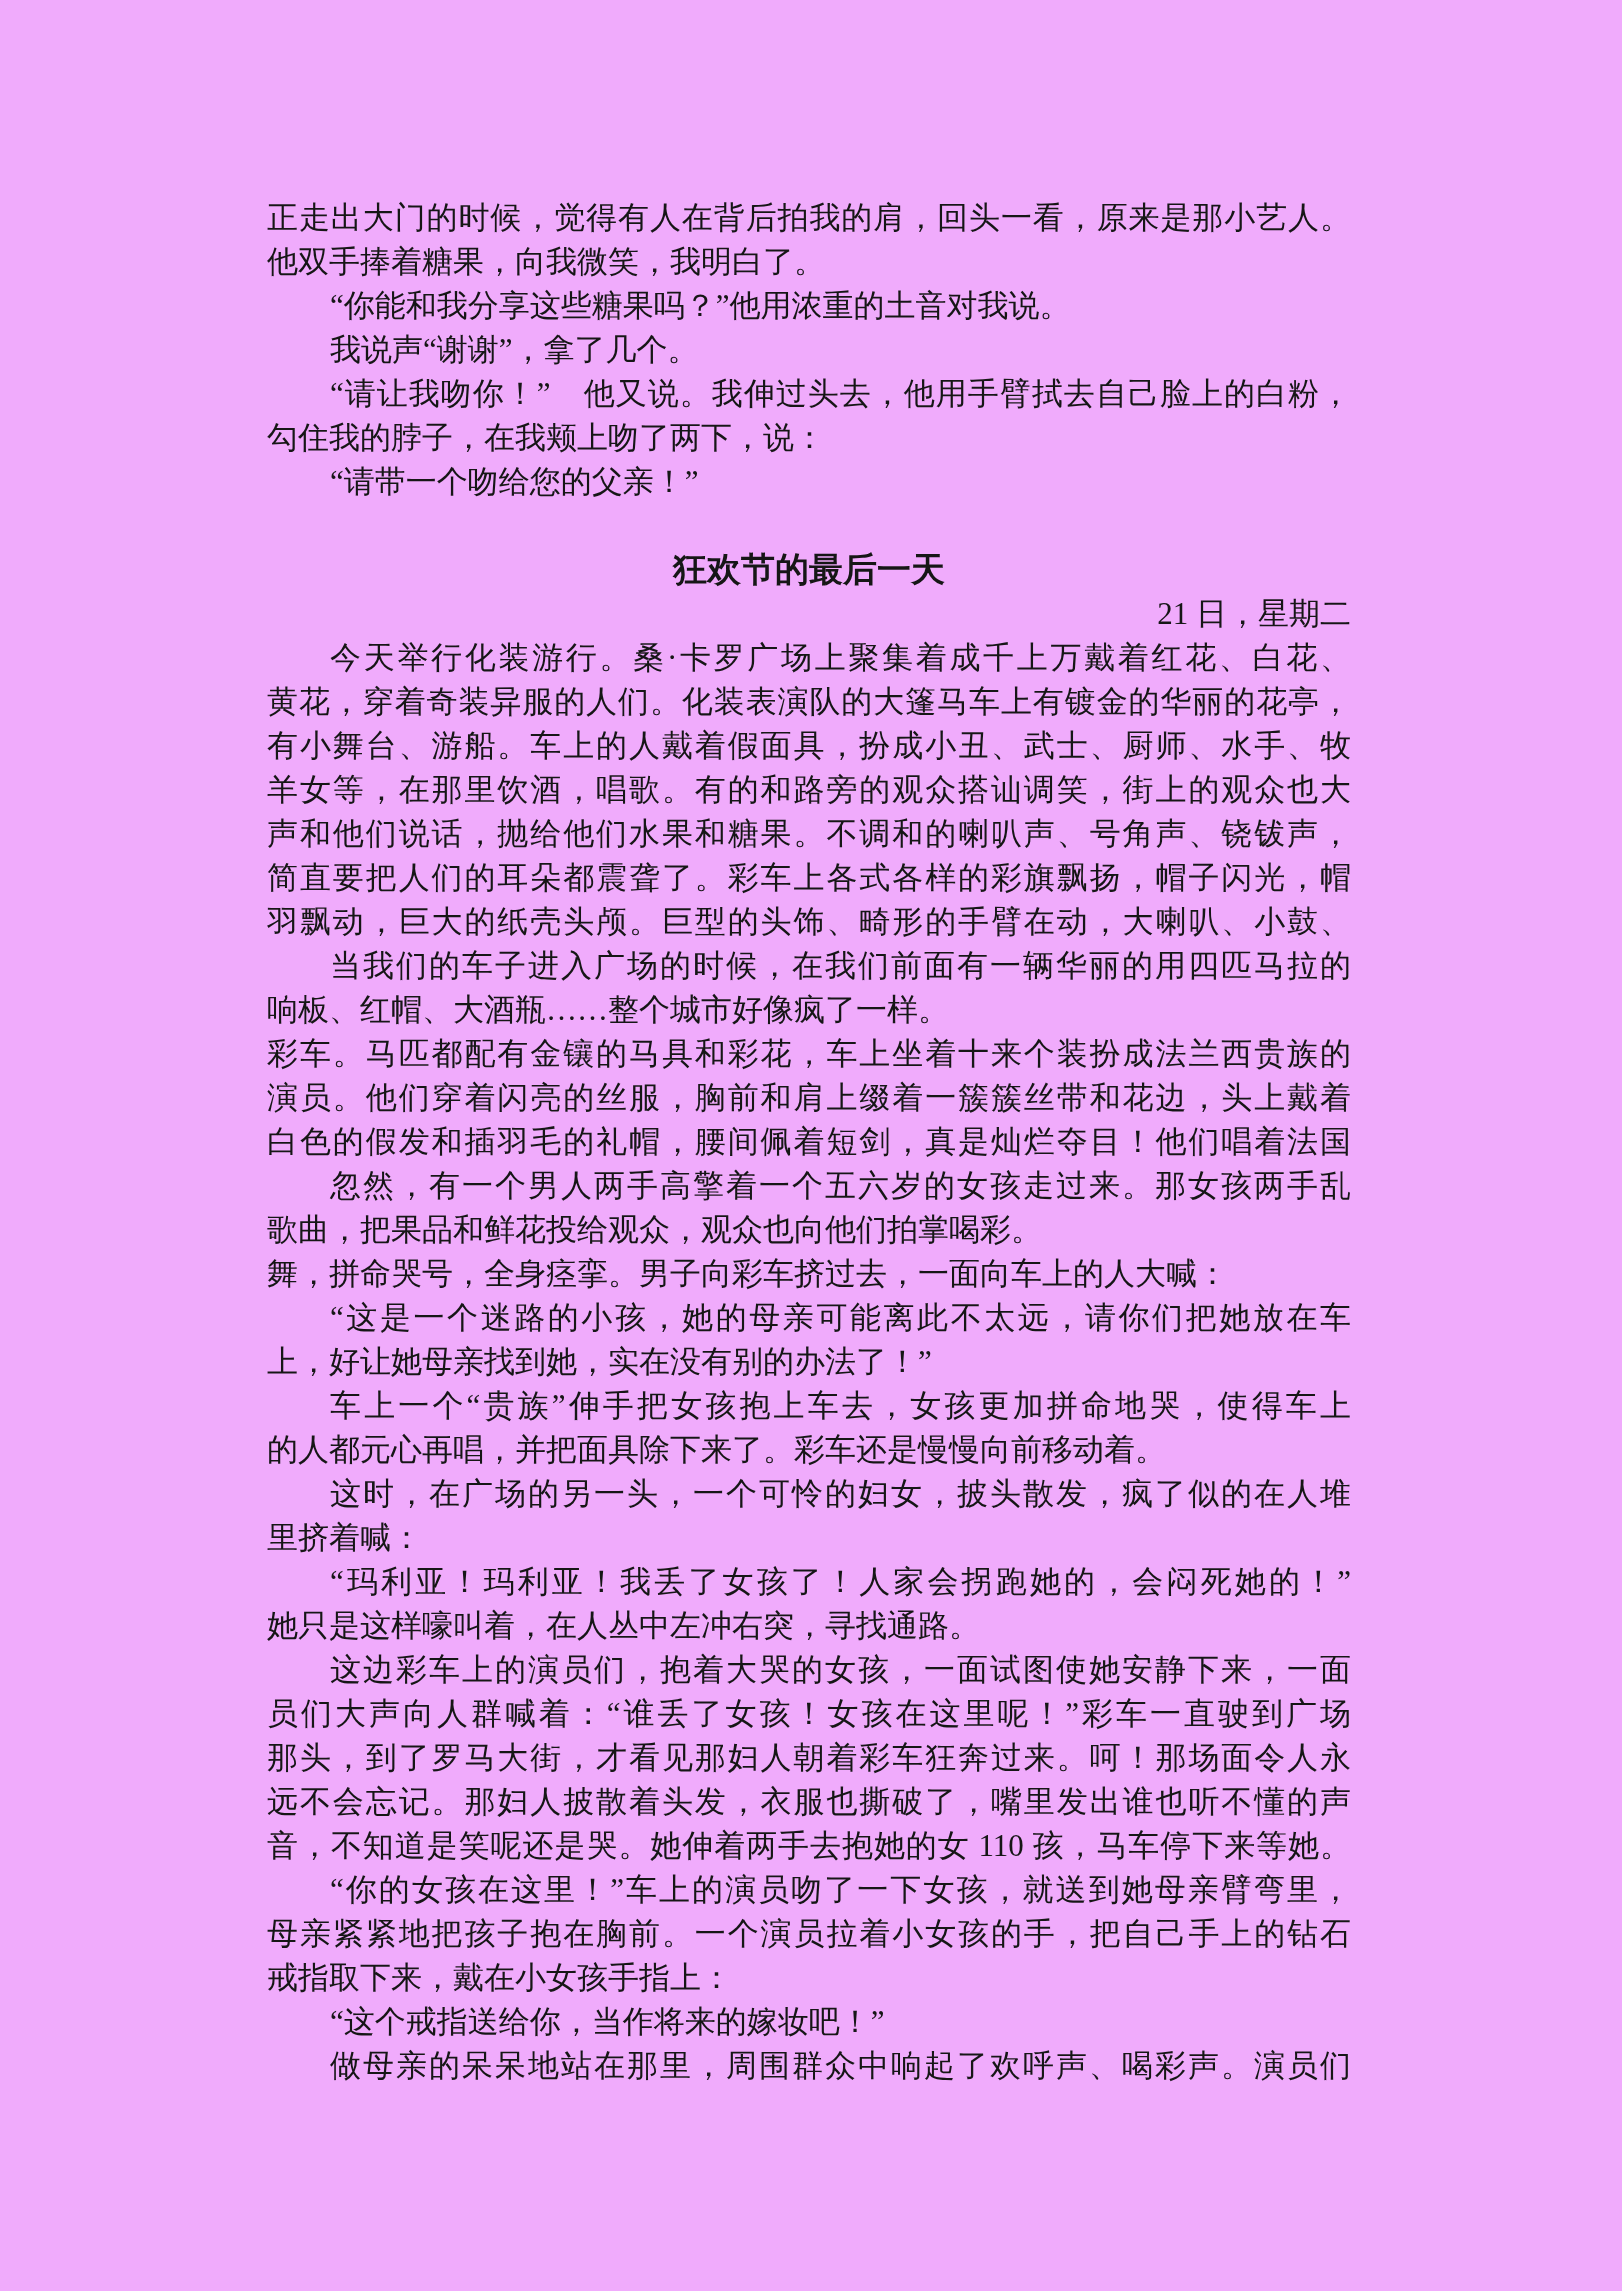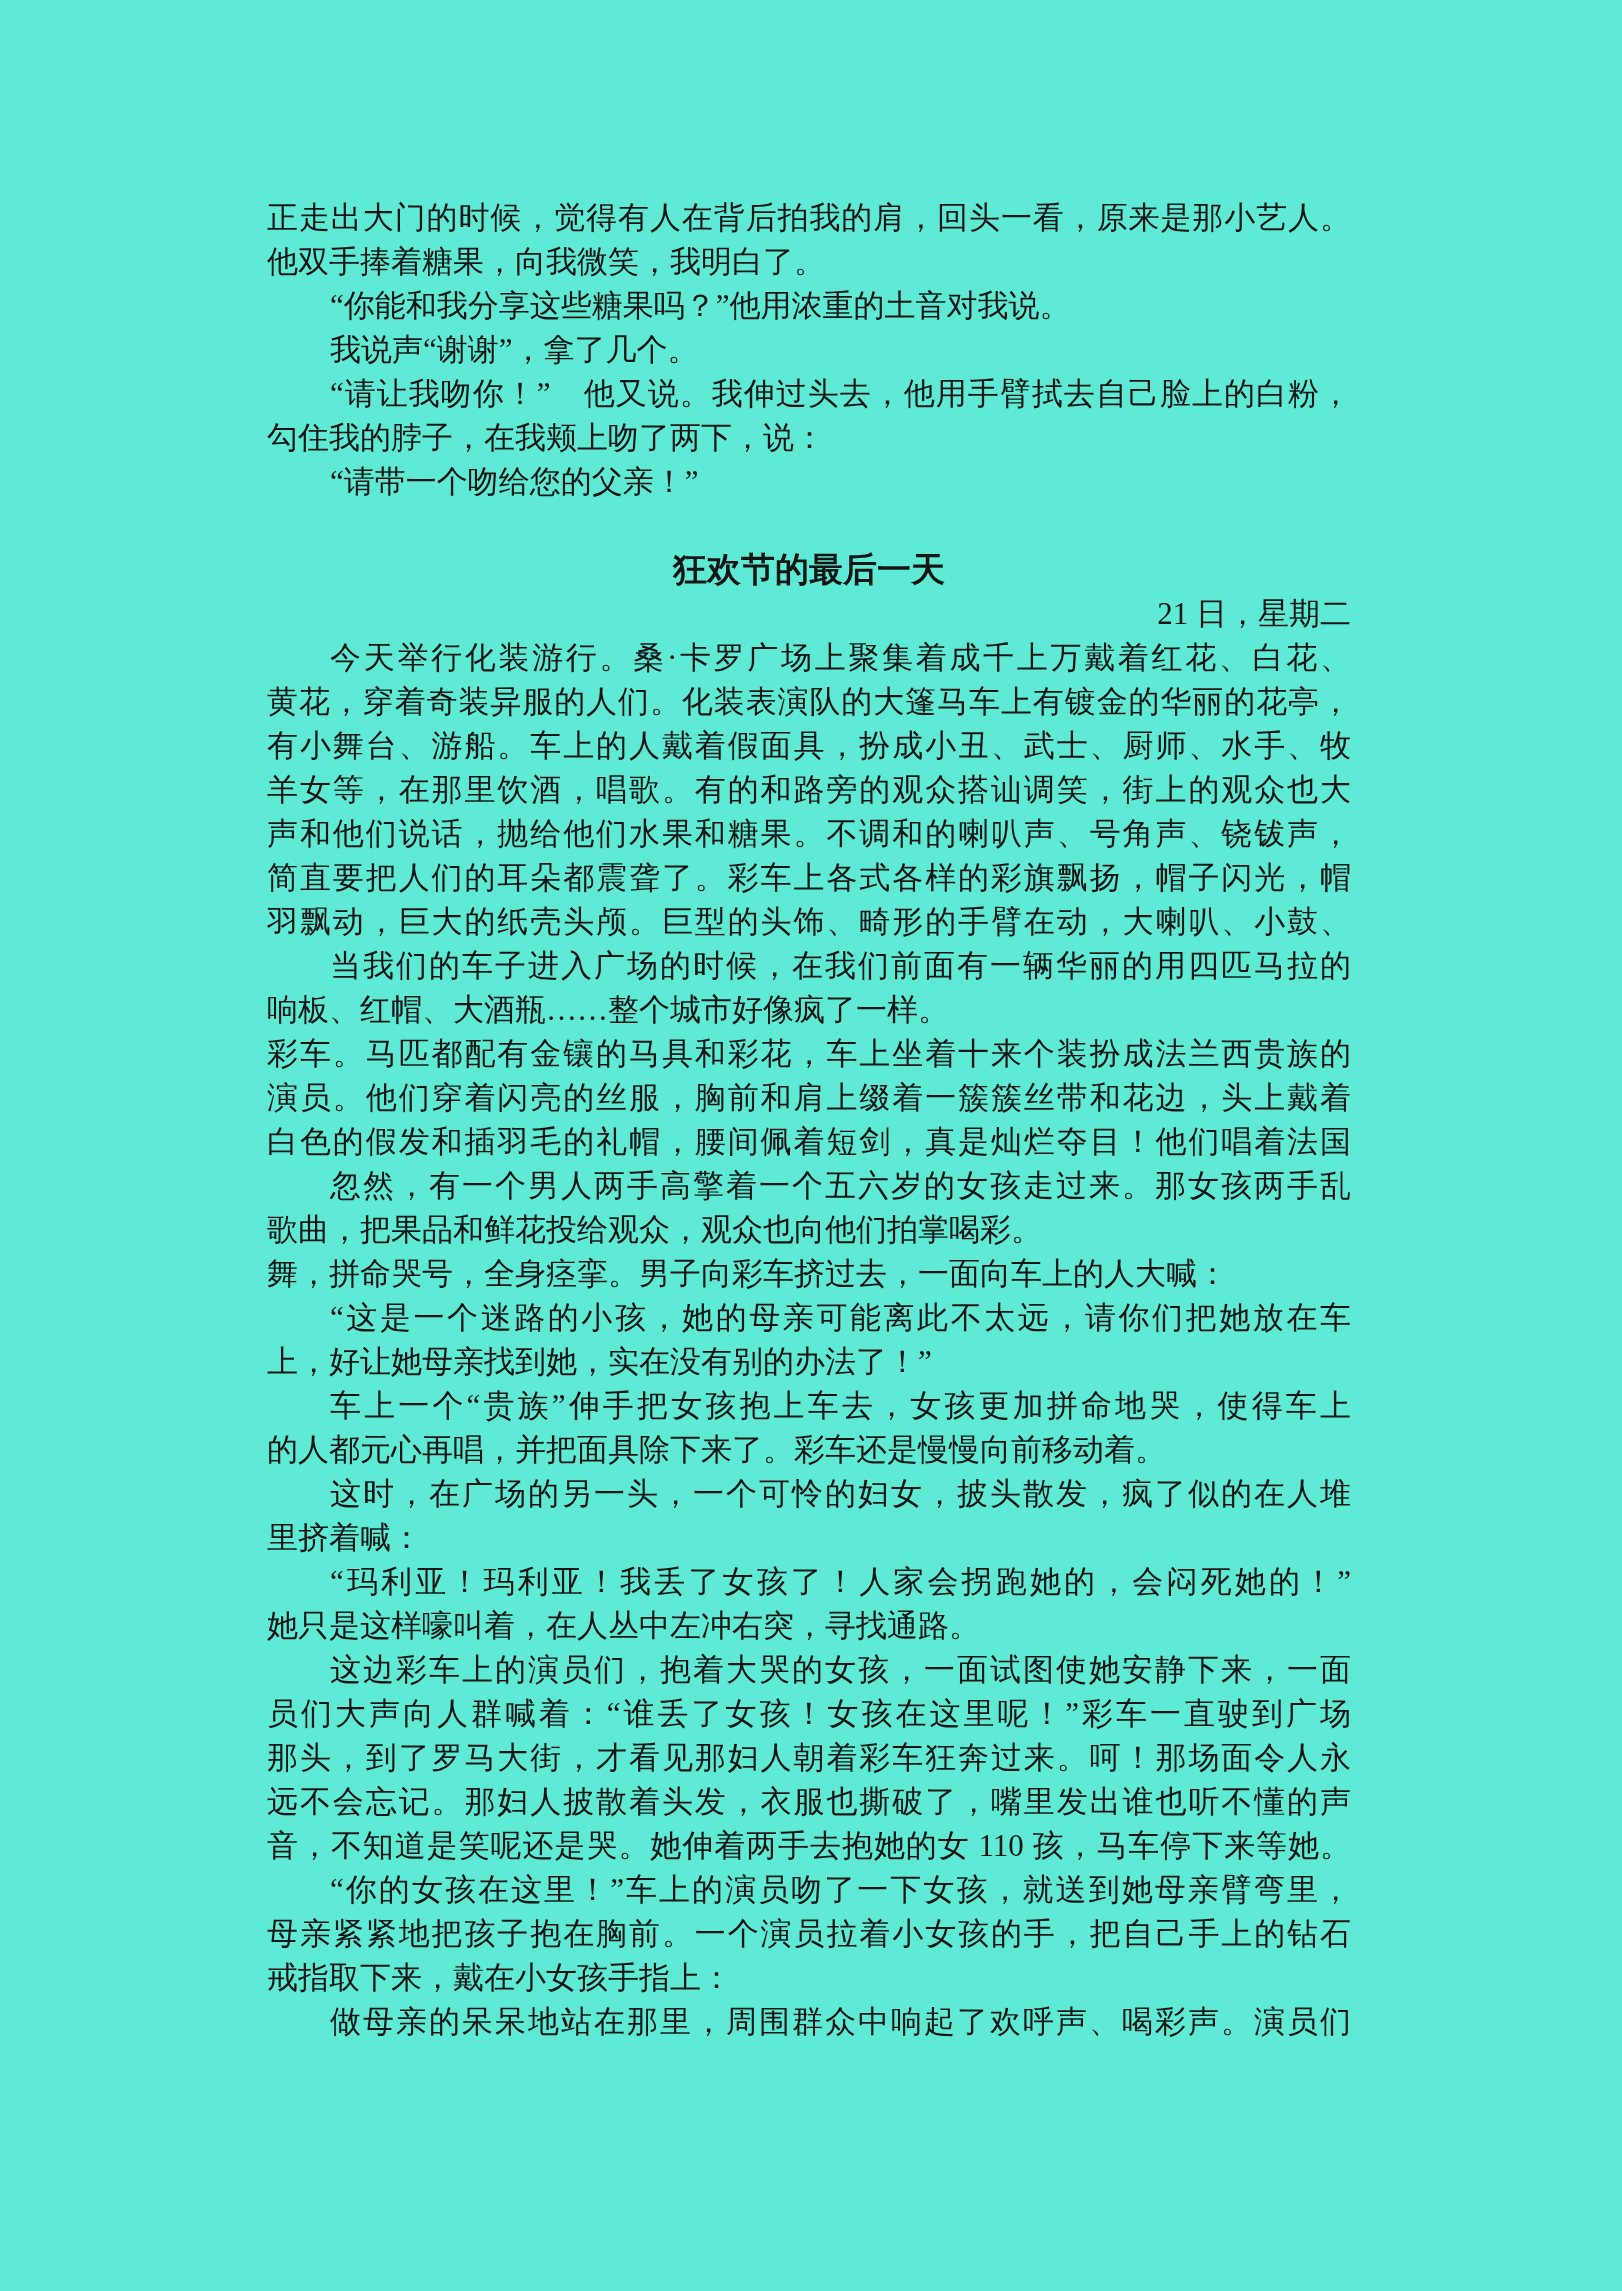--- a/index.html
+++ b/index.html
@@ -4,21 +4,21 @@
 <style>
   html, body {
     margin: 0;
     padding: 0;
     background: #ffffff;
   }
   .page {
     position: relative;
     width: 1622px;
     height: 2292px;
-    background: #5eead4;
+    background: #f0abfc;
     overflow: hidden;
     font-family: "Liberation Serif", "DejaVu Serif", serif;
     color: #161616;
   }
   .text-block {
     position: absolute;
     left: 267px;
     top: 196px;
     width: 1084px;
   }
@@ -89,16 +89,17 @@
       <div class="line indent fill">“玛利亚！玛利亚！我丢了女孩了！人家会拐跑她的，会闷死她的！”</div>
       <div class="line">她只是这样嚎叫着，在人丛中左冲右突，寻找通路。</div>
       <div class="line indent fill">这边彩车上的演员们，抱着大哭的女孩，一面试图使她安静下来，一面</div>
       <div class="line fill">员们大声向人群喊着：“谁丢了女孩！女孩在这里呢！”彩车一直驶到广场</div>
       <div class="line fill">那头，到了罗马大街，才看见那妇人朝着彩车狂奔过来。呵！那场面令人永</div>
       <div class="line fill">远不会忘记。那妇人披散着头发，衣服也撕破了，嘴里发出谁也听不懂的声</div>
       <div class="line fill">音，不知道是笑呢还是哭。她伸着两手去抱她的女 110 孩，马车停下来等她。</div>
       <div class="line indent fill">“你的女孩在这里！”车上的演员吻了一下女孩，就送到她母亲臂弯里，</div>
       <div class="line fill">母亲紧紧地把孩子抱在胸前。一个演员拉着小女孩的手，把自己手上的钻石</div>
       <div class="line">戒指取下来，戴在小女孩手指上：</div>
+      <div class="line indent">“这个戒指送给你，当作将来的嫁妆吧！”</div>
       <div class="line indent fill">做母亲的呆呆地站在那里，周围群众中响起了欢呼声、喝彩声。演员们</div>
     </div>
 </div>
 
 
 </body></html>

